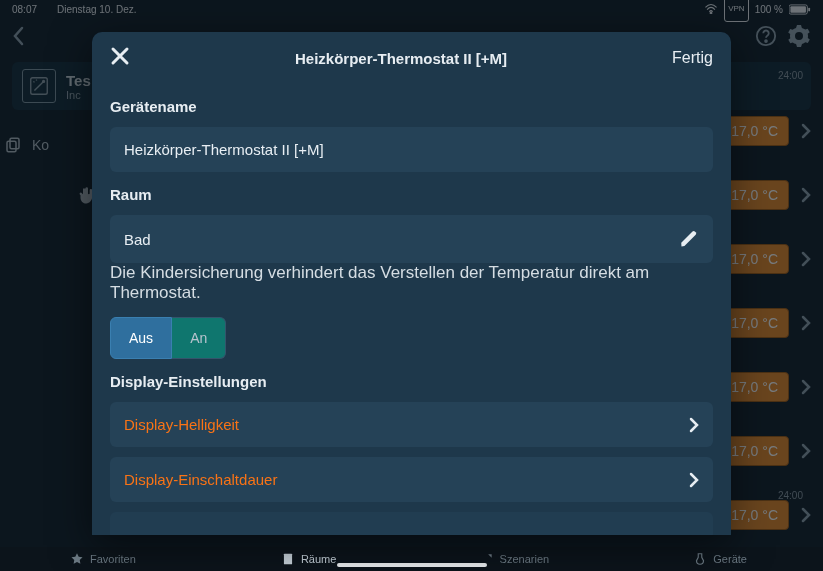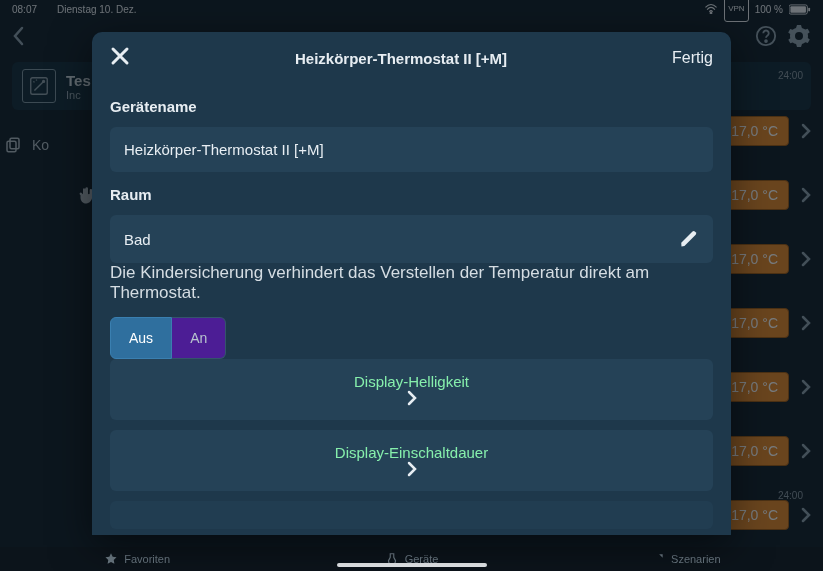--- a/index.html
+++ b/index.html
@@ -55,26 +55,26 @@
   .section-label { font-size:15px; font-weight:600; color:#e7edf2; margin:14px 0 12px 0; }
   .section-desc { font-size:17px; color:#d5dde3; margin-bottom:14px; }
 
   .field-input { width:100%; background:#254257; border:none; border-radius:6px; padding:14px 14px; color:#e8eef3; font-size:15px; outline:none; }
 
   .field-row { background:#254257; border-radius:6px; padding:14px 14px; display:flex; align-items:center; color:#e8eef3; font-size:15px; }
   .field-row .spacer{flex:1;}
   .field-row .edit, .field-row .chev { color:#e8eef3; }
 
   .toggle { display:flex; gap:0; }
-  .toggle button { background:#4c1d95; border:1px solid #34546b; color:#b8c4ce; padding:12px 18px; font-size:14px; cursor:pointer; }
+  .toggle button { background:#0f766e; border:1px solid #34546b; color:#b8c4ce; padding:12px 18px; font-size:14px; cursor:pointer; }
   .toggle button:first-child { border-radius:6px 0 0 6px; }
   .toggle button:last-child { border-radius:0 6px 6px 0; border-left:none; }
   .toggle button.active { background:#2f6f9e; color:#fff; border-color:#3a7fb0; }
 
-  .nav-row { background:#254257; border-radius:6px; padding:14px 14px; display:flex; align-items:center; color:#86efac; font-size:15px; margin-bottom:10px; cursor:pointer;flex-direction:column; }
+  .nav-row { background:#254257; border-radius:6px; padding:14px 14px; display:flex; align-items:center; color:#f97316; font-size:15px; margin-bottom:10px; cursor:pointer; }
   .nav-row .spacer{flex:1;}
   .nav-row.faded { opacity:.55; }
 
   
   .modal-body::-webkit-scrollbar{width:0;}
 </style>
 </head>
 <body>
 
 <div class="statusbar">
@@ -217,31 +217,37 @@
 
 <div class="dim" style="pointer-events:none;"></div>
 
 <div class="tabbar">
   <div class="tab">
     <svg class="ticon" viewBox="0 0 24 24" fill="#6c7a84">
         <path d="M12 2l2.9 6 6.6.9-4.8 4.6 1.1 6.5L12 17l-5.8 3 1.1-6.5L2.5 8.9 9.1 8z"></path>
       </svg>
     <span>Favoriten</span>
   </div>
+  <div class="tab active">
+    <svg class="ticon" viewBox="0 0 24 24" fill="#c7d2da">
+        <rect x="5" y="3" width="14" height="18" rx="1"></rect>
+      </svg>
+    <span>Räume</span>
+  </div>
+  <div class="tab">
+    <svg class="ticon" viewBox="0 0 24 24" fill="#6c7a84">
+        <path d="M4 20 L20 4 M14 4h6v6"></path>
+      </svg>
+    <span>Szenarien</span>
+  </div>
   <div class="tab">
     <svg class="ticon" viewBox="0 0 24 24" fill="none" stroke="#6c7a84" stroke-width="2">
         <path d="M9 3h6v6l3 6a6 6 0 1 1-12 0l3-6z"></path>
       </svg>
     <span>Geräte</span>
-  </div>
-  <div class="tab">
-    <svg class="ticon" viewBox="0 0 24 24" fill="#6c7a84">
-        <path d="M4 20 L20 4 M14 4h6v6"></path>
-      </svg>
-    <span>Szenarien</span>
   </div>
 </div>
 <div class="home-ind"></div>
 
 <div class="modal">
   <div class="modal-header">
     <span class="close-x">
       <svg width="20" height="20" viewBox="0 0 20 20" stroke="#e7edf2" stroke-width="3" stroke-linecap="round">
           <path d="M3 3 L17 17 M17 3 L3 17"></path>
         </svg>
@@ -265,20 +271,21 @@
           </svg>
       </span>
     </div>
 
     <div class="section-desc">Die Kindersicherung verhindert das Verstellen der Temperatur direkt am Thermostat.</div>
     <div class="toggle">
       <button class="active">Aus</button>
       <button>An</button>
     </div>
 
+    <div class="section-label">Display-Einstellungen</div>
 
     <div class="nav-row">
       <span>Display-Helligkeit</span>
       <span class="spacer"></span>
       <span class="chev">
         <svg width="10" height="16" viewBox="0 0 10 16" fill="none" stroke="#e7edf2" stroke-width="2.5" stroke-linecap="round">
             <path d="M2 2 L8 8 L2 14"></path>
           </svg>
       </span>
     </div>

